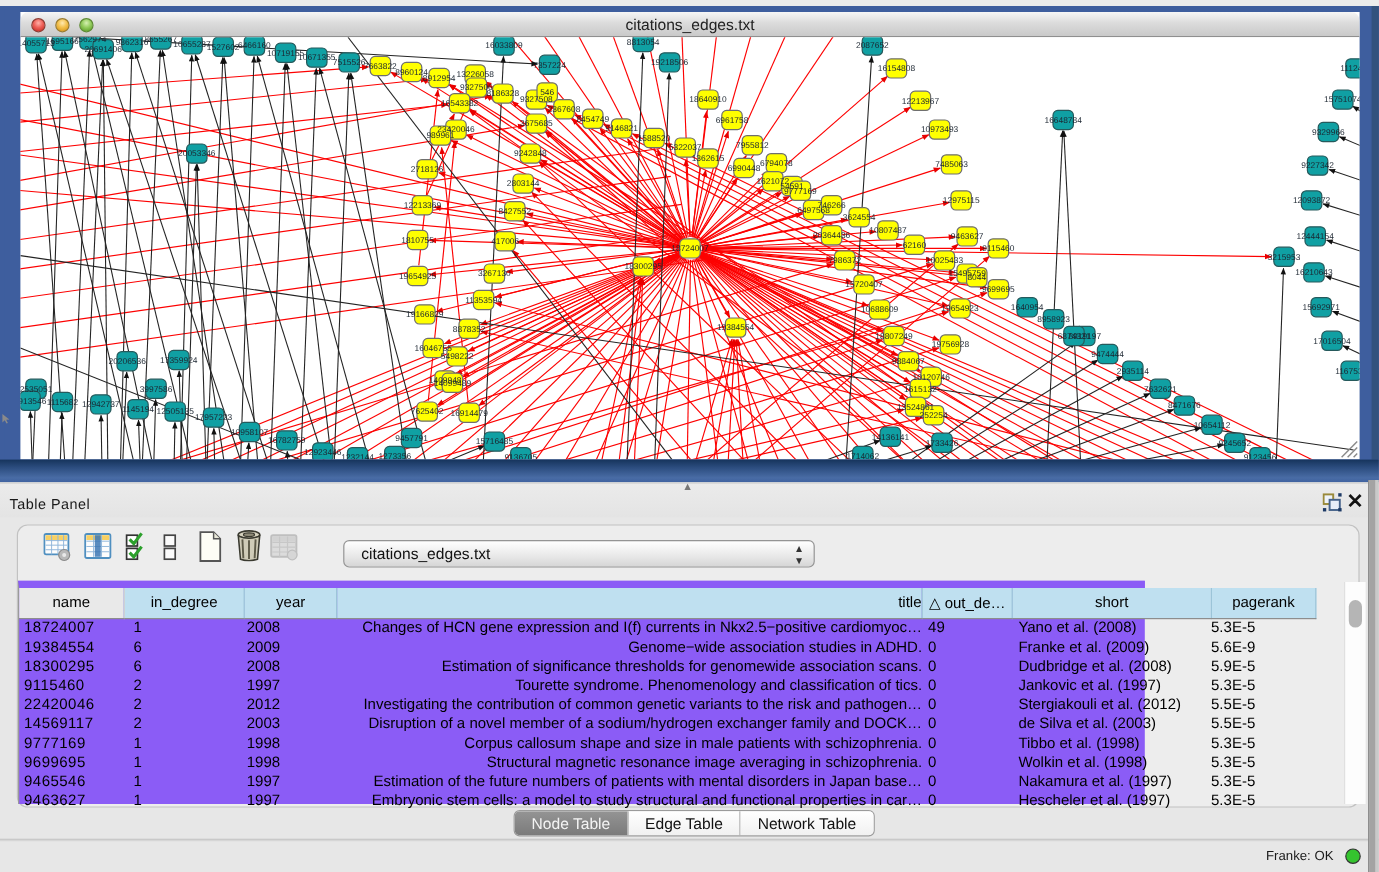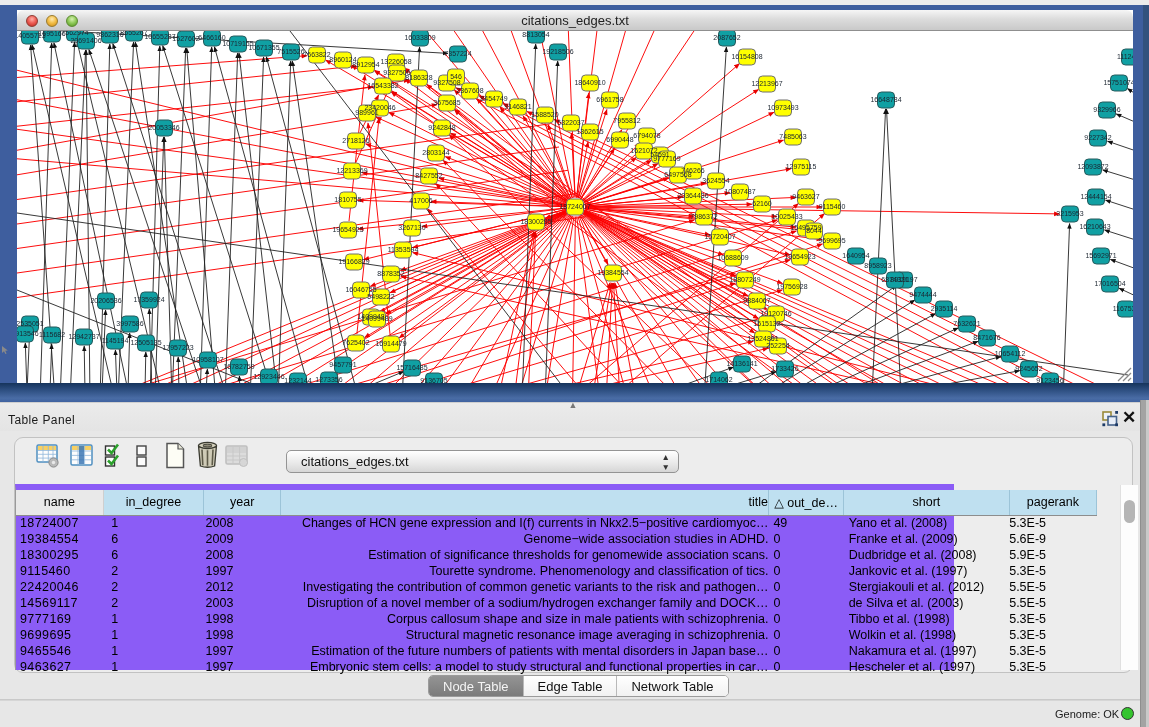--- a/index.html
+++ b/index.html
@@ -798,16 +798,16 @@
     </table>
 </div>
 <div id="scrolltrack" class="abs"></div>
 <div id="thumb" class="abs"></div>
 <div id="tabs" class="abs">
  <span class="tab sel">Node Table</span>
     <span class="tab">Edge Table</span>
     <span class="tab">Network Table</span>
 </div>
 <div id="statusline" class="abs"></div>
-<div id="mem" class="abs">Genome: OK</div>
+<div id="mem" class="abs">Franke: OK</div>
 <div id="memdot" class="abs"></div>
 <div id="rstrip" class="abs"></div>
 <div id="rstrip2" class="abs"></div>
 
 </body></html>

